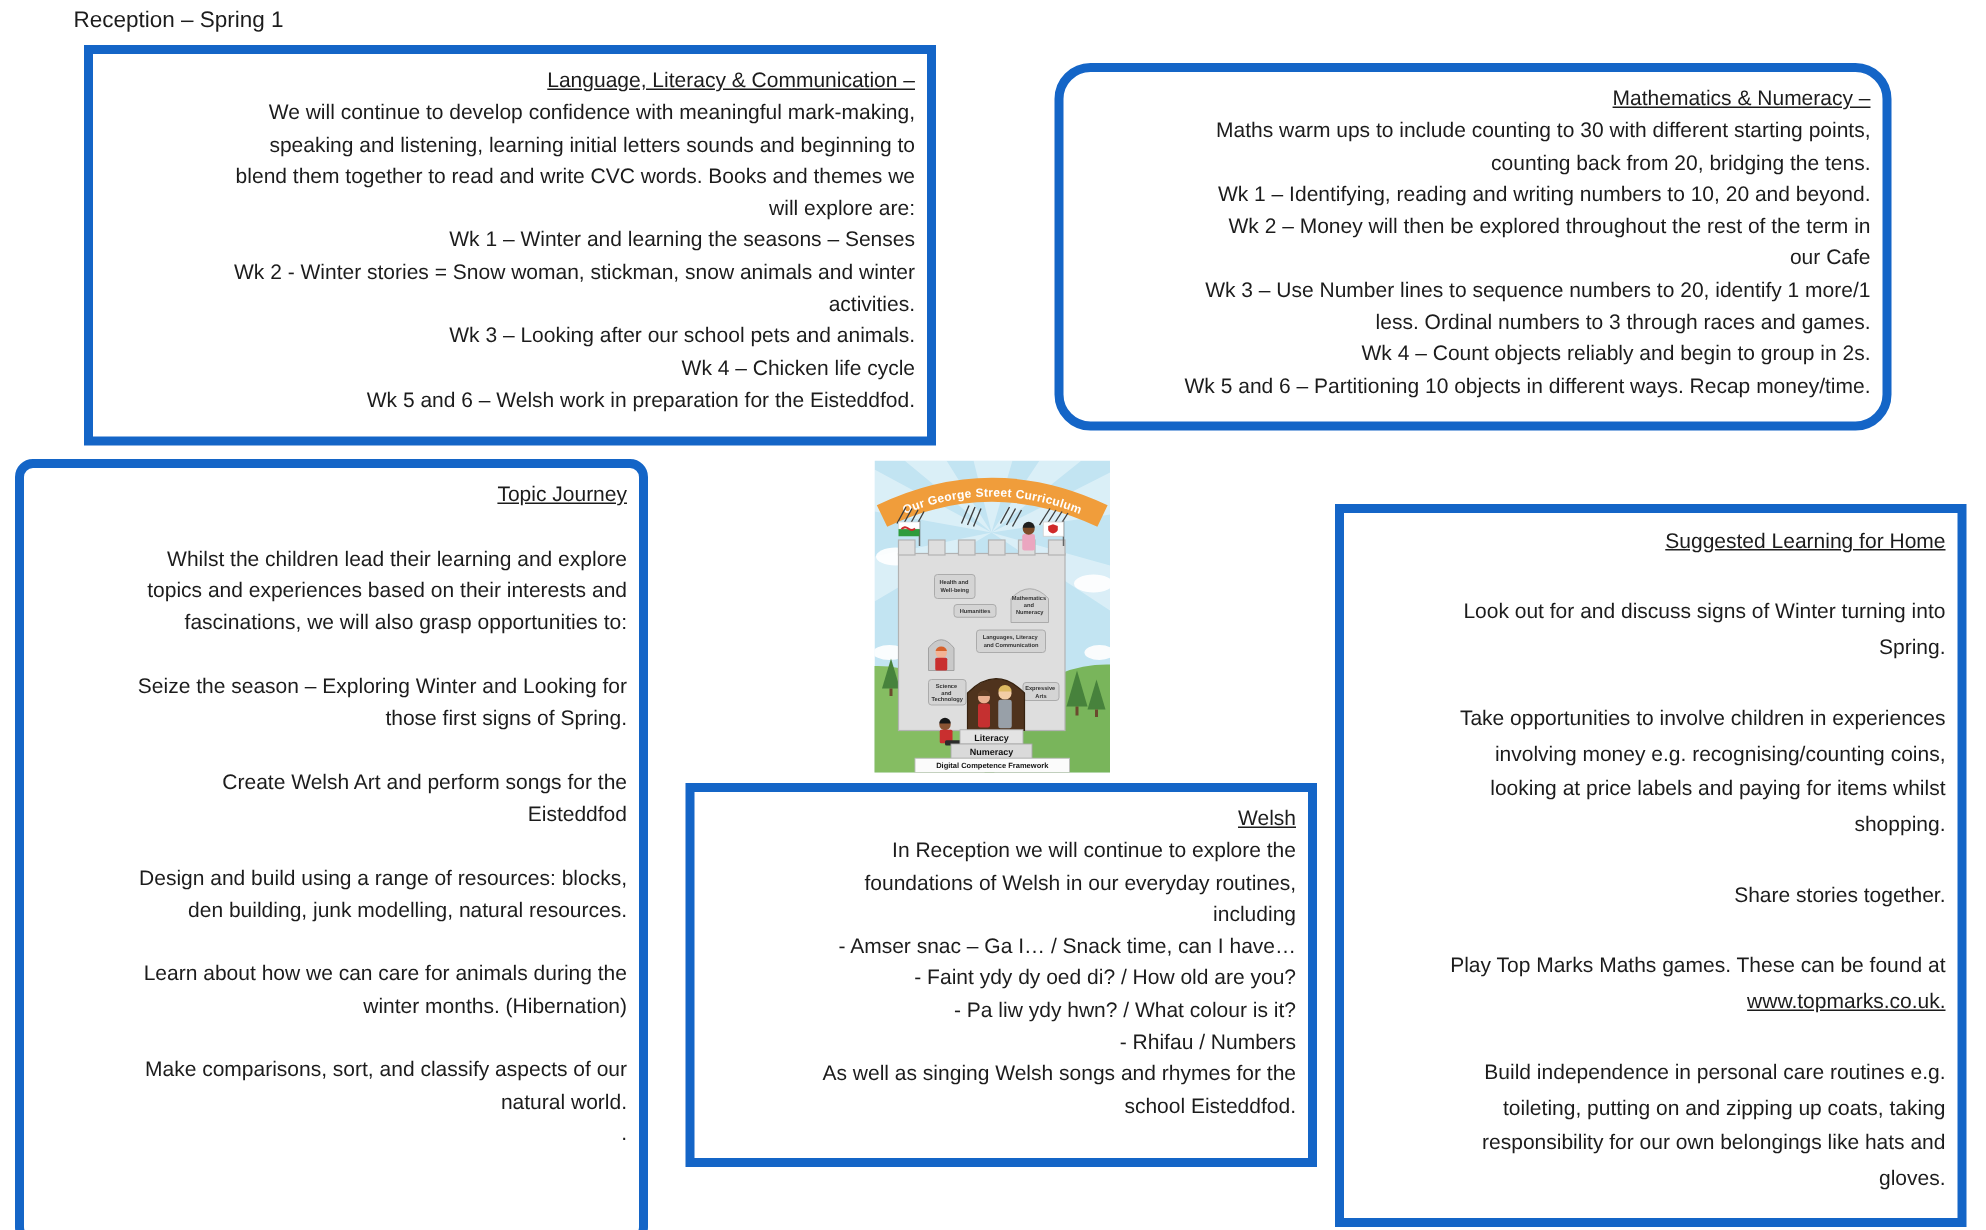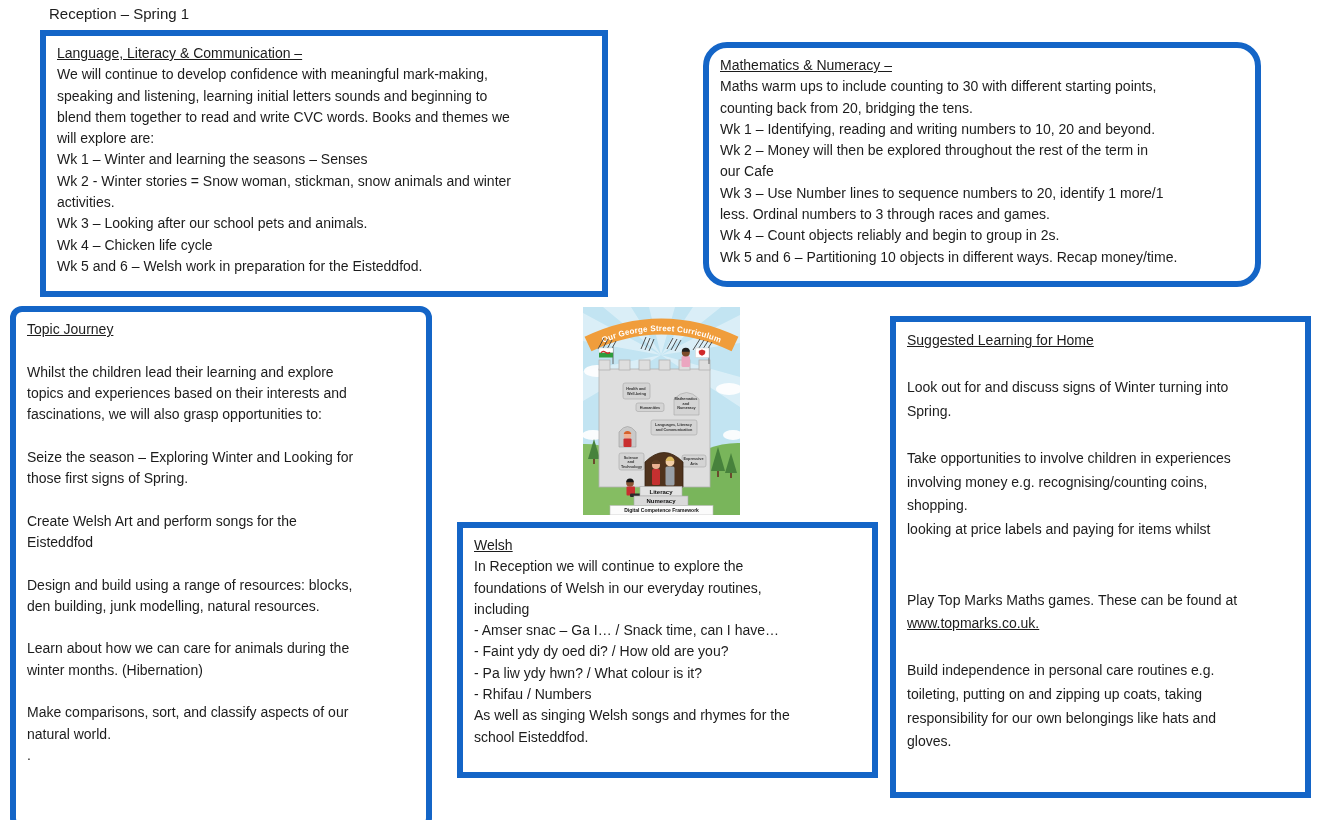--- a/index.html
+++ b/index.html
@@ -3,47 +3,47 @@
 <meta charset="utf-8">
 <style>
   * { box-sizing: border-box; }
   html, body { margin: 0; padding: 0; }
   body {
     width: 1324px; height: 820px;
     background: #ffffff;
     font-family: "Liberation Sans", "DejaVu Sans", sans-serif;
     color: #1c1c1c;
   }
-  .page { position: relative; width: 1324px; height: 820px; overflow: hidden; background: #fff; }
+  .page { position: relative; width: 1324px; height: 820px; overflow: hidden; background: #fff; text-align: right; }
   .doc-title { position: absolute; left: 49px; top: 5px; font-size: 15px; }
   .box {
     position: absolute;
     border: 6px solid #1465c7;
     background: #fff;
     padding: 7px 8px 7px 11px;
     font-size: 14px;
     line-height: 21.3px;
   }
-  .box.lh-lg { line-height: 23.6px; }
+  .box.lh-lg { line-height: 23.6px; margin-top: 20px; }
   .heading { text-decoration: underline; }
   .ln { white-space: nowrap; }
   .bl { height: 21.3px; }
   .lh-lg .bl { height: 23.6px; }
   .link { text-decoration: underline; cursor: pointer; }
   .ci { position: absolute; left: 583px; top: 307px; width: 157px; height: 208px; }
   svg text { font-family: "Liberation Sans", "DejaVu Sans", sans-serif; }
 </style>
 </head>
 <body>
 
 <div class="page">
 
   <div class="doc-title">Reception – Spring 1</div>
 
-  <section class="box" style="left:40px; top:30px; width:568px; height:267px;">
+  <section class="box" style="left:56px; top:30px; width:568px; height:267px;">
     <div class="heading ln">Language, Literacy &amp; Communication –</div>
     <div class="ln">We will continue to develop confidence with meaningful mark-making,</div>
     <div class="ln">speaking and listening, learning initial letters sounds and beginning to</div>
     <div class="ln">blend them together to read and write CVC words. Books and themes we</div>
     <div class="ln">will explore are:</div>
     <div class="ln">Wk 1 – Winter and learning the seasons – Senses</div>
     <div class="ln">Wk 2 - Winter stories = Snow woman, stickman, snow animals and winter</div>
     <div class="ln">activities.</div>
     <div class="ln">Wk 3 – Looking after our school pets and animals.</div>
     <div class="ln">Wk 4 – Chicken life cycle</div>
@@ -101,23 +101,24 @@
   </section>
 
   <section class="box lh-lg" style="left:890px; top:316px; width:421px; height:482px;">
     <div class="heading ln">Suggested Learning for Home</div>
     <div class="bl"></div>
     <div class="ln">Look out for and discuss signs of Winter turning into</div>
     <div class="ln">Spring.</div>
     <div class="bl"></div>
     <div class="ln">Take opportunities to involve children in experiences</div>
     <div class="ln">involving money e.g. recognising/counting coins,</div>
+    <div class="ln">looking at price labels and paying for items whilst</div>
     <div class="ln">shopping.</div>
-    <div class="ln">looking at price labels and paying for items whilst</div>
-    <div class="bl"></div>
+    <div class="bl"></div>
+    <div class="ln">Share stories together.</div>
     <div class="bl"></div>
     <div class="ln">Play Top Marks Maths games. These can be found at</div>
     <div class="ln"><span class="link">www.topmarks.co.uk.</span></div>
     <div class="bl"></div>
     <div class="ln">Build independence in personal care routines e.g.</div>
     <div class="ln">toileting, putting on and zipping up coats, taking</div>
     <div class="ln">responsibility for our own belongings like hats and</div>
     <div class="ln">gloves.</div>
   </section>
 

